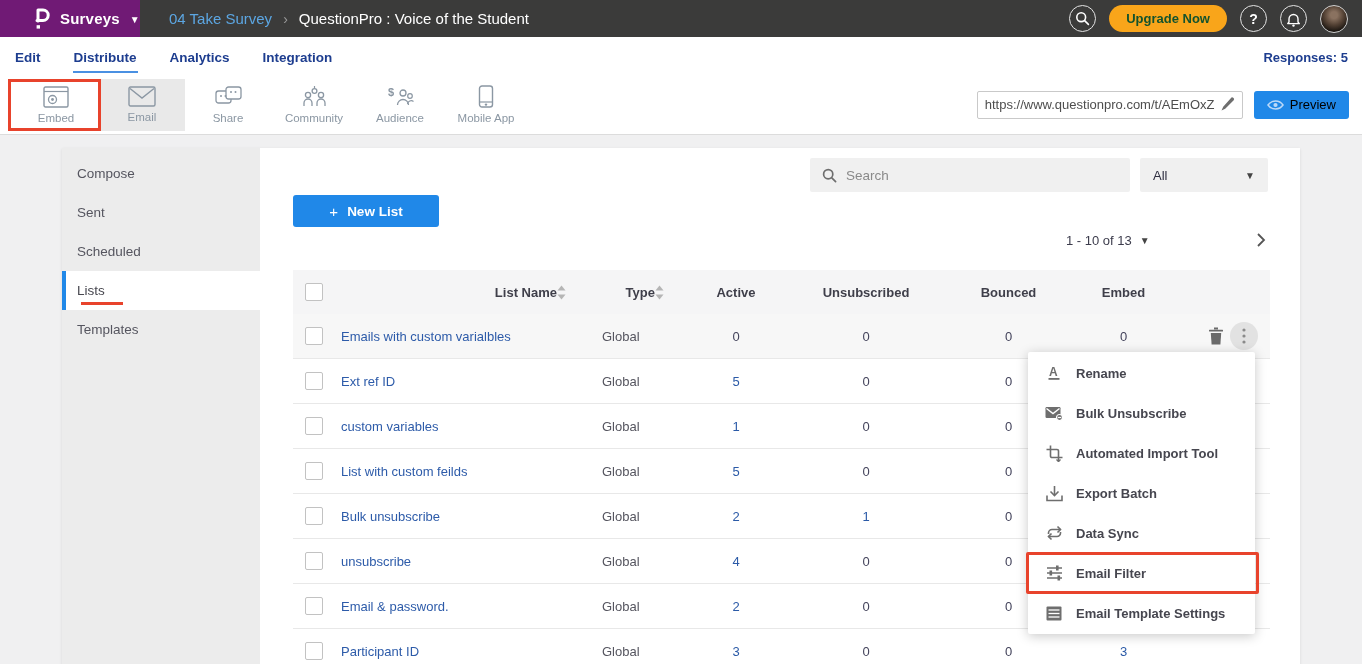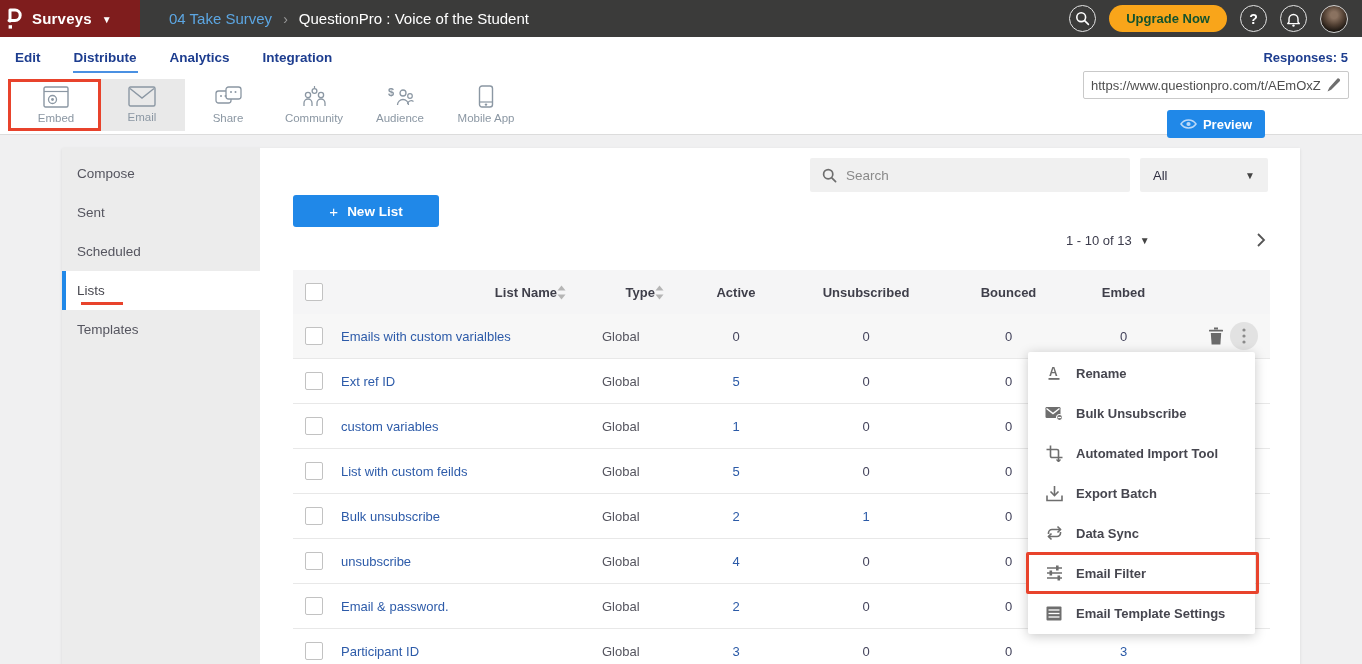--- a/index.html
+++ b/index.html
@@ -2,21 +2,21 @@
 <html><head>
 <meta charset="utf-8">
 <title>QuestionPro</title>
 <style>
   * { margin:0; padding:0; box-sizing:border-box; }
   body { font-family:"Liberation Sans", sans-serif; }
   .page { position:relative; width:1362px; height:664px; background:#f0f0f1; overflow:hidden; }
 
   
   .topbar { height:37px; background:#3b3b3a; display:flex; align-items:center; }
-  .brand { width:140px; height:37px; background:#7f1d1d; display:flex; align-items:center; padding-left:5px; gap:10px; flex-shrink:0; cursor:pointer; }
+  .brand { width:140px; height:37px; background:#701a75; display:flex; align-items:center; padding-left:33px; gap:10px; flex-shrink:0; cursor:pointer; }
   .brand-label { color:#fff; font-size:15px; font-weight:700; letter-spacing:.2px; }
   .brand-caret { color:#fff; font-size:10px; margin-top:2px; }
   .breadcrumb { display:flex; align-items:center; gap:11px; margin-left:29px; font-size:15px; }
   .crumb-survey { color:#5ca6e2; cursor:pointer; }
   .crumb-sep { color:#9a9a9a; font-size:14px; }
   .crumb-title { color:#fff; }
   .topbar-right { margin-left:auto; display:flex; align-items:center; gap:13px; padding-right:14px; }
   .circle-btn { width:27px; height:27px; border:1.5px solid #e3e3e3; border-radius:50%; display:flex; align-items:center; justify-content:center; color:#fff; font-size:14px; font-weight:700; cursor:pointer; flex-shrink:0; }
   .upgrade-btn { background:#f9a51a; color:#14532d; font-size:13px; font-weight:700; height:27px; padding:0 17px; border-radius:14px; border:none; display:flex; align-items:center; cursor:pointer; }
   .avatar { width:28px; height:28px; border-radius:50%; border:1px solid #cfcfcf; background:radial-gradient(circle at 50% 35%, #8a7260 16%, #534134 46%, #17130f 78%); cursor:pointer; }
@@ -26,24 +26,24 @@
   .nav-tab { font-size:13.5px; font-weight:700; color:#1d3d8f; margin-right:31px; padding:9px 1px 8px; border-bottom:2px solid transparent; cursor:pointer; }
   .nav-tab.active { border-bottom-color:#4a90e2; padding-bottom:6px; margin-bottom:2px; }
   .responses { margin-left:auto; font-size:13px; font-weight:700; color:#1d3d8f; padding-bottom:10px; }
 
   
   .toolbar { height:60px; background:#fff; border-bottom:1px solid #dcdcdc; display:flex; align-items:center; position:relative; }
   .channels { display:flex; padding-left:13px; height:52px; }
   .channel { width:86px; display:flex; flex-direction:column; align-items:center; justify-content:center; gap:4px; color:#8b97a3; font-size:11.5px; cursor:pointer; }
   .channel.active { background:#e9e9e9; }
   .annotation-email { position:absolute; left:8px; top:4px; width:93px; height:52px; border:3px solid #e8432c; pointer-events:none; z-index:4; }
-  .toolbar-right { margin-left:auto; display:flex; align-items:center; gap:11px; padding-right:13px;flex-direction:column; }
+  .toolbar-right { margin-left:auto; display:flex; align-items:center; gap:11px; padding-right:13px; }
   .url-box { width:266px; height:28px; border:1px solid #c9c9c9; border-radius:2px; background:#fff; display:flex; align-items:center; padding:0 7px; gap:5px; }
   .url-input { flex:1; border:none; outline:none; background:transparent; font-size:13px; color:#4e4e4e; font-family:"Liberation Sans",sans-serif; white-space:nowrap; overflow:hidden; }
-  .preview-btn { height:28px; background:#2088e8; border:none; border-radius:3px; color:#ffffff; font-size:13px; font-weight:700; display:flex; align-items:center; gap:6px; padding:0 13px; cursor:pointer; }
+  .preview-btn { height:28px; background:#2088e8; border:none; border-radius:3px; color:#000000; font-size:13px; font-weight:400; display:flex; align-items:center; gap:6px; padding:0 13px; cursor:pointer; }
 
   
   .panel { position:absolute; top:148px; left:62px; width:1238px; height:530px; background:#fff; box-shadow:0 1px 3px rgba(0,0,0,.10); display:flex; }
   .sidebar { width:198px; background:#ececec; flex-shrink:0; padding-top:6px; }
   .side-item { height:39px; display:flex; align-items:center; padding-left:11px; border-left:4px solid transparent; font-size:13.5px; color:#55555f; cursor:pointer; position:relative; }
   .side-item.active { background:#fff; border-left-color:#2088e8; color:#47474f; }
   .lists-underline { position:absolute; left:15px; bottom:5px; width:42px; height:3px; background:#e8432c; }
 
   .content { flex:1; position:relative; }
   .search-box { position:absolute; left:550px; top:10px; width:320px; height:34px; background:#f0f0f0; border-radius:2px; display:flex; align-items:center; gap:9px; padding:0 12px; }

